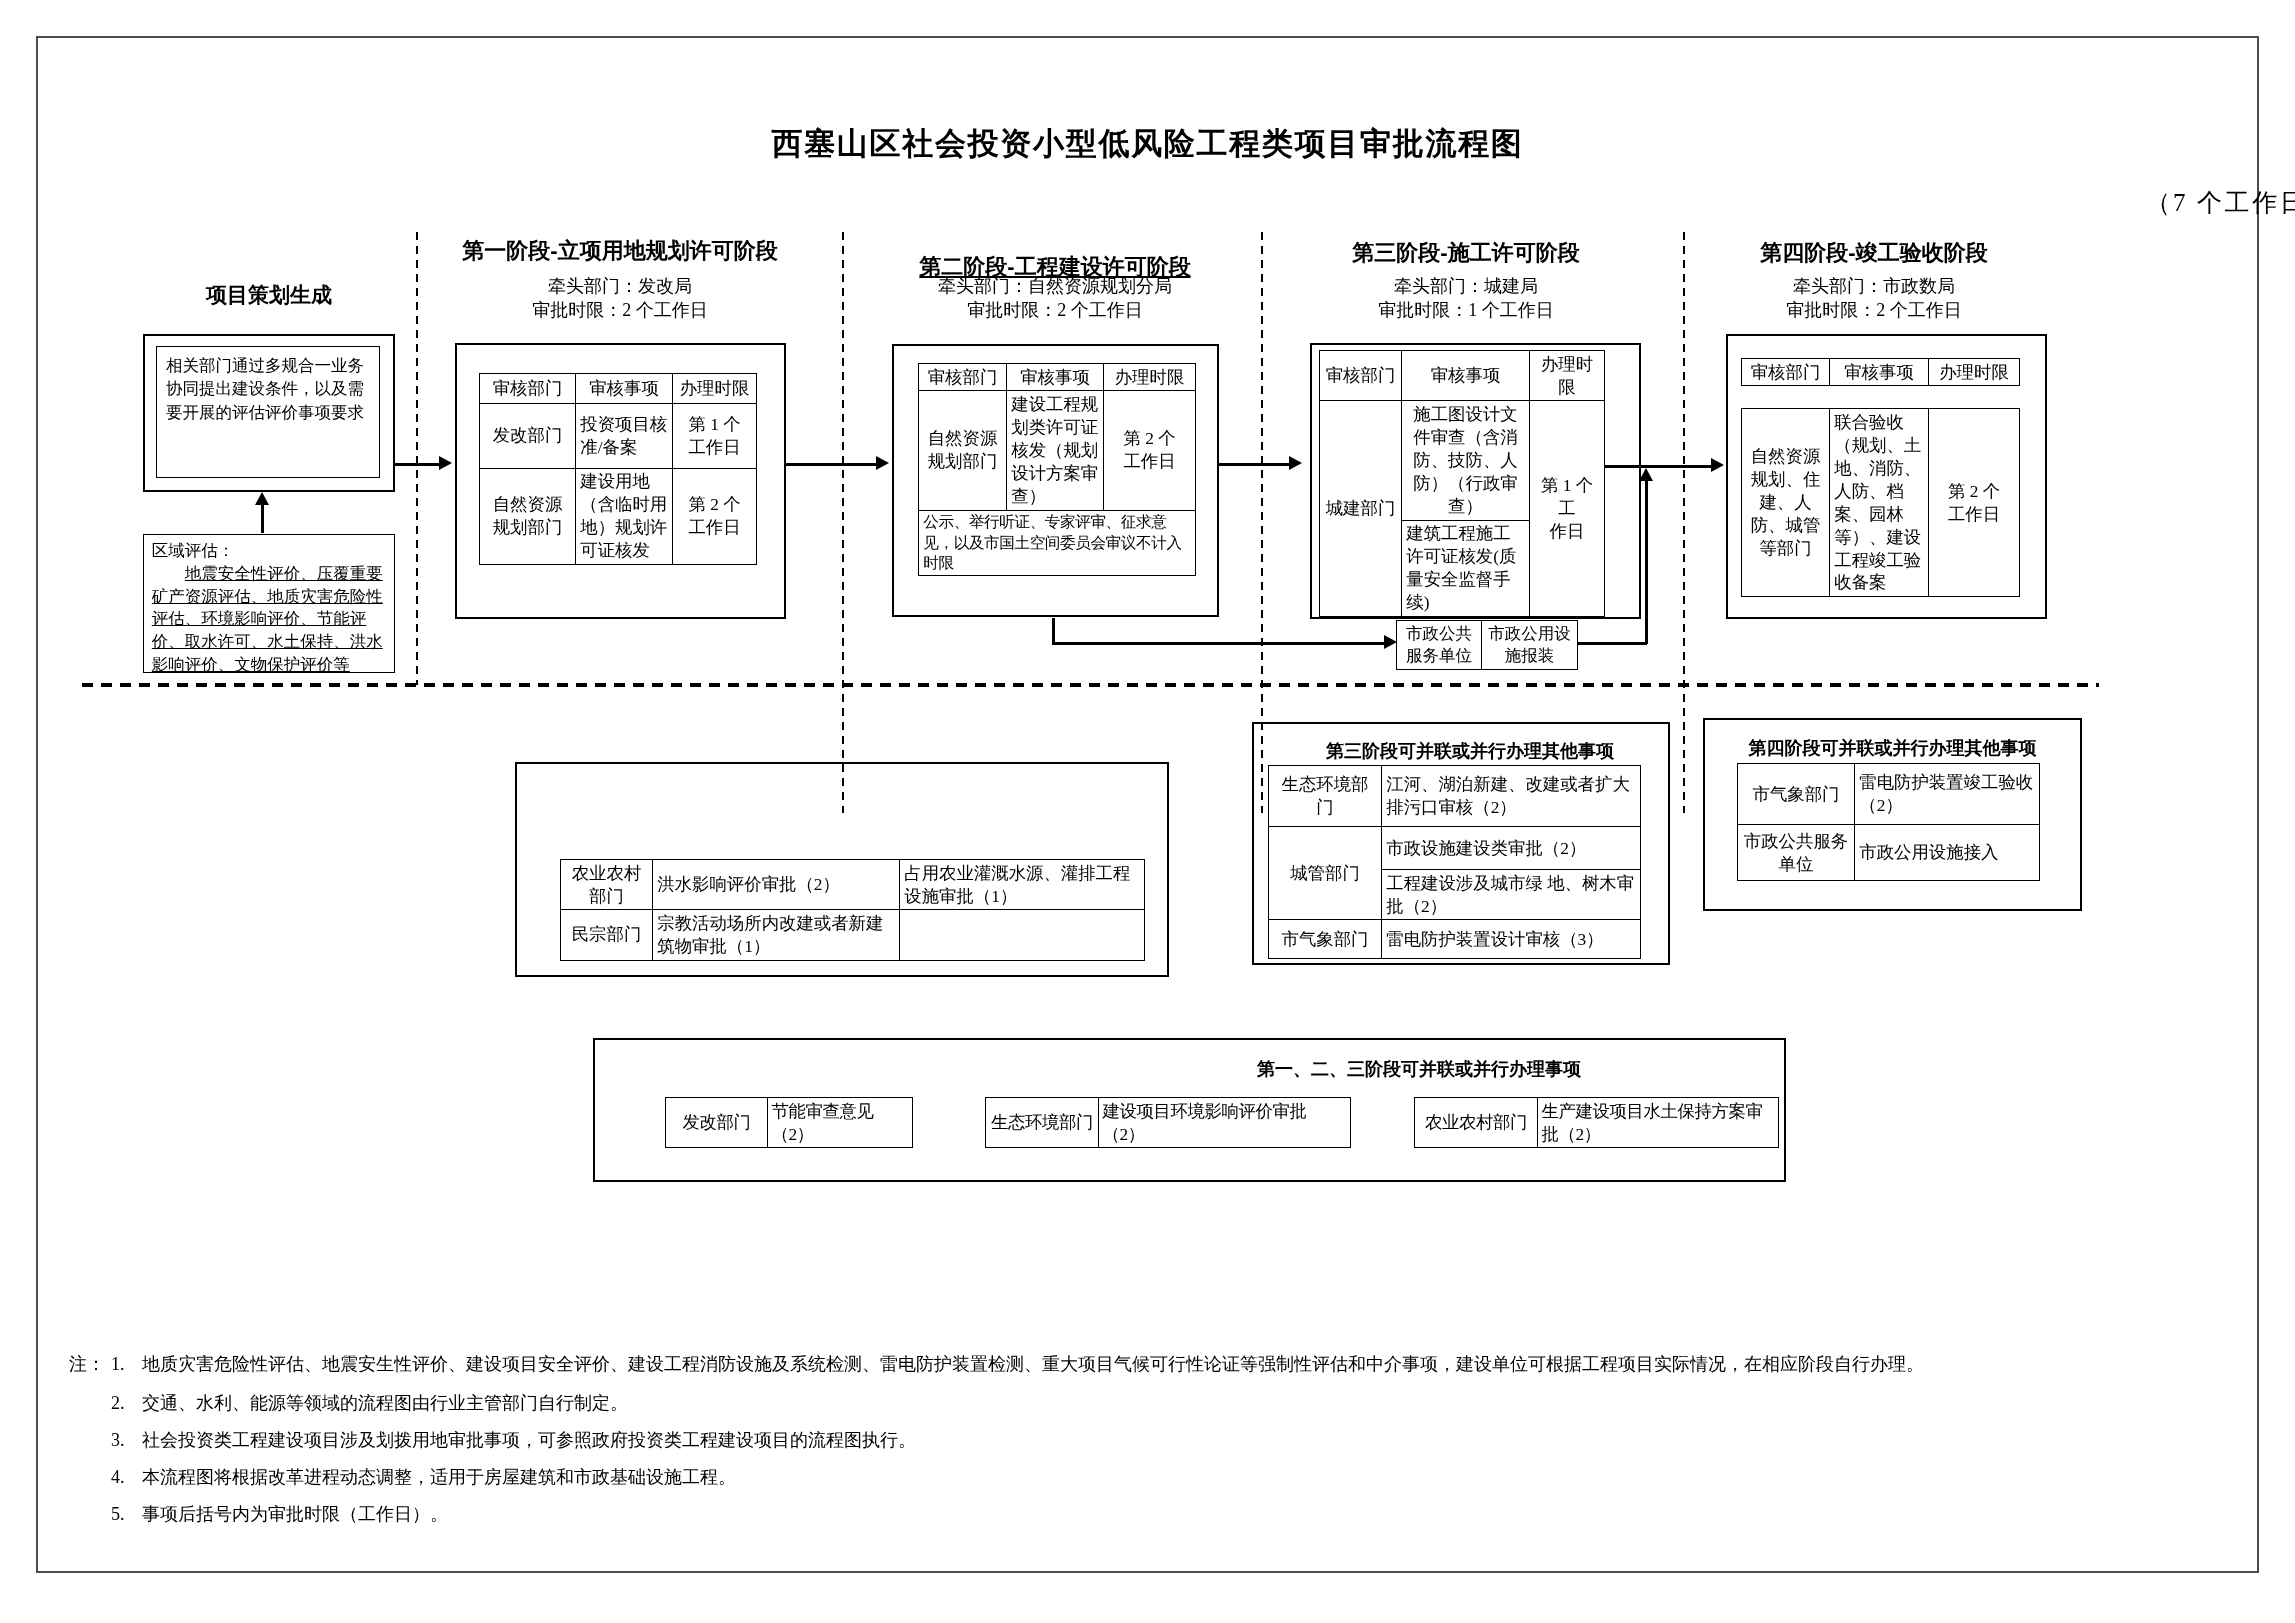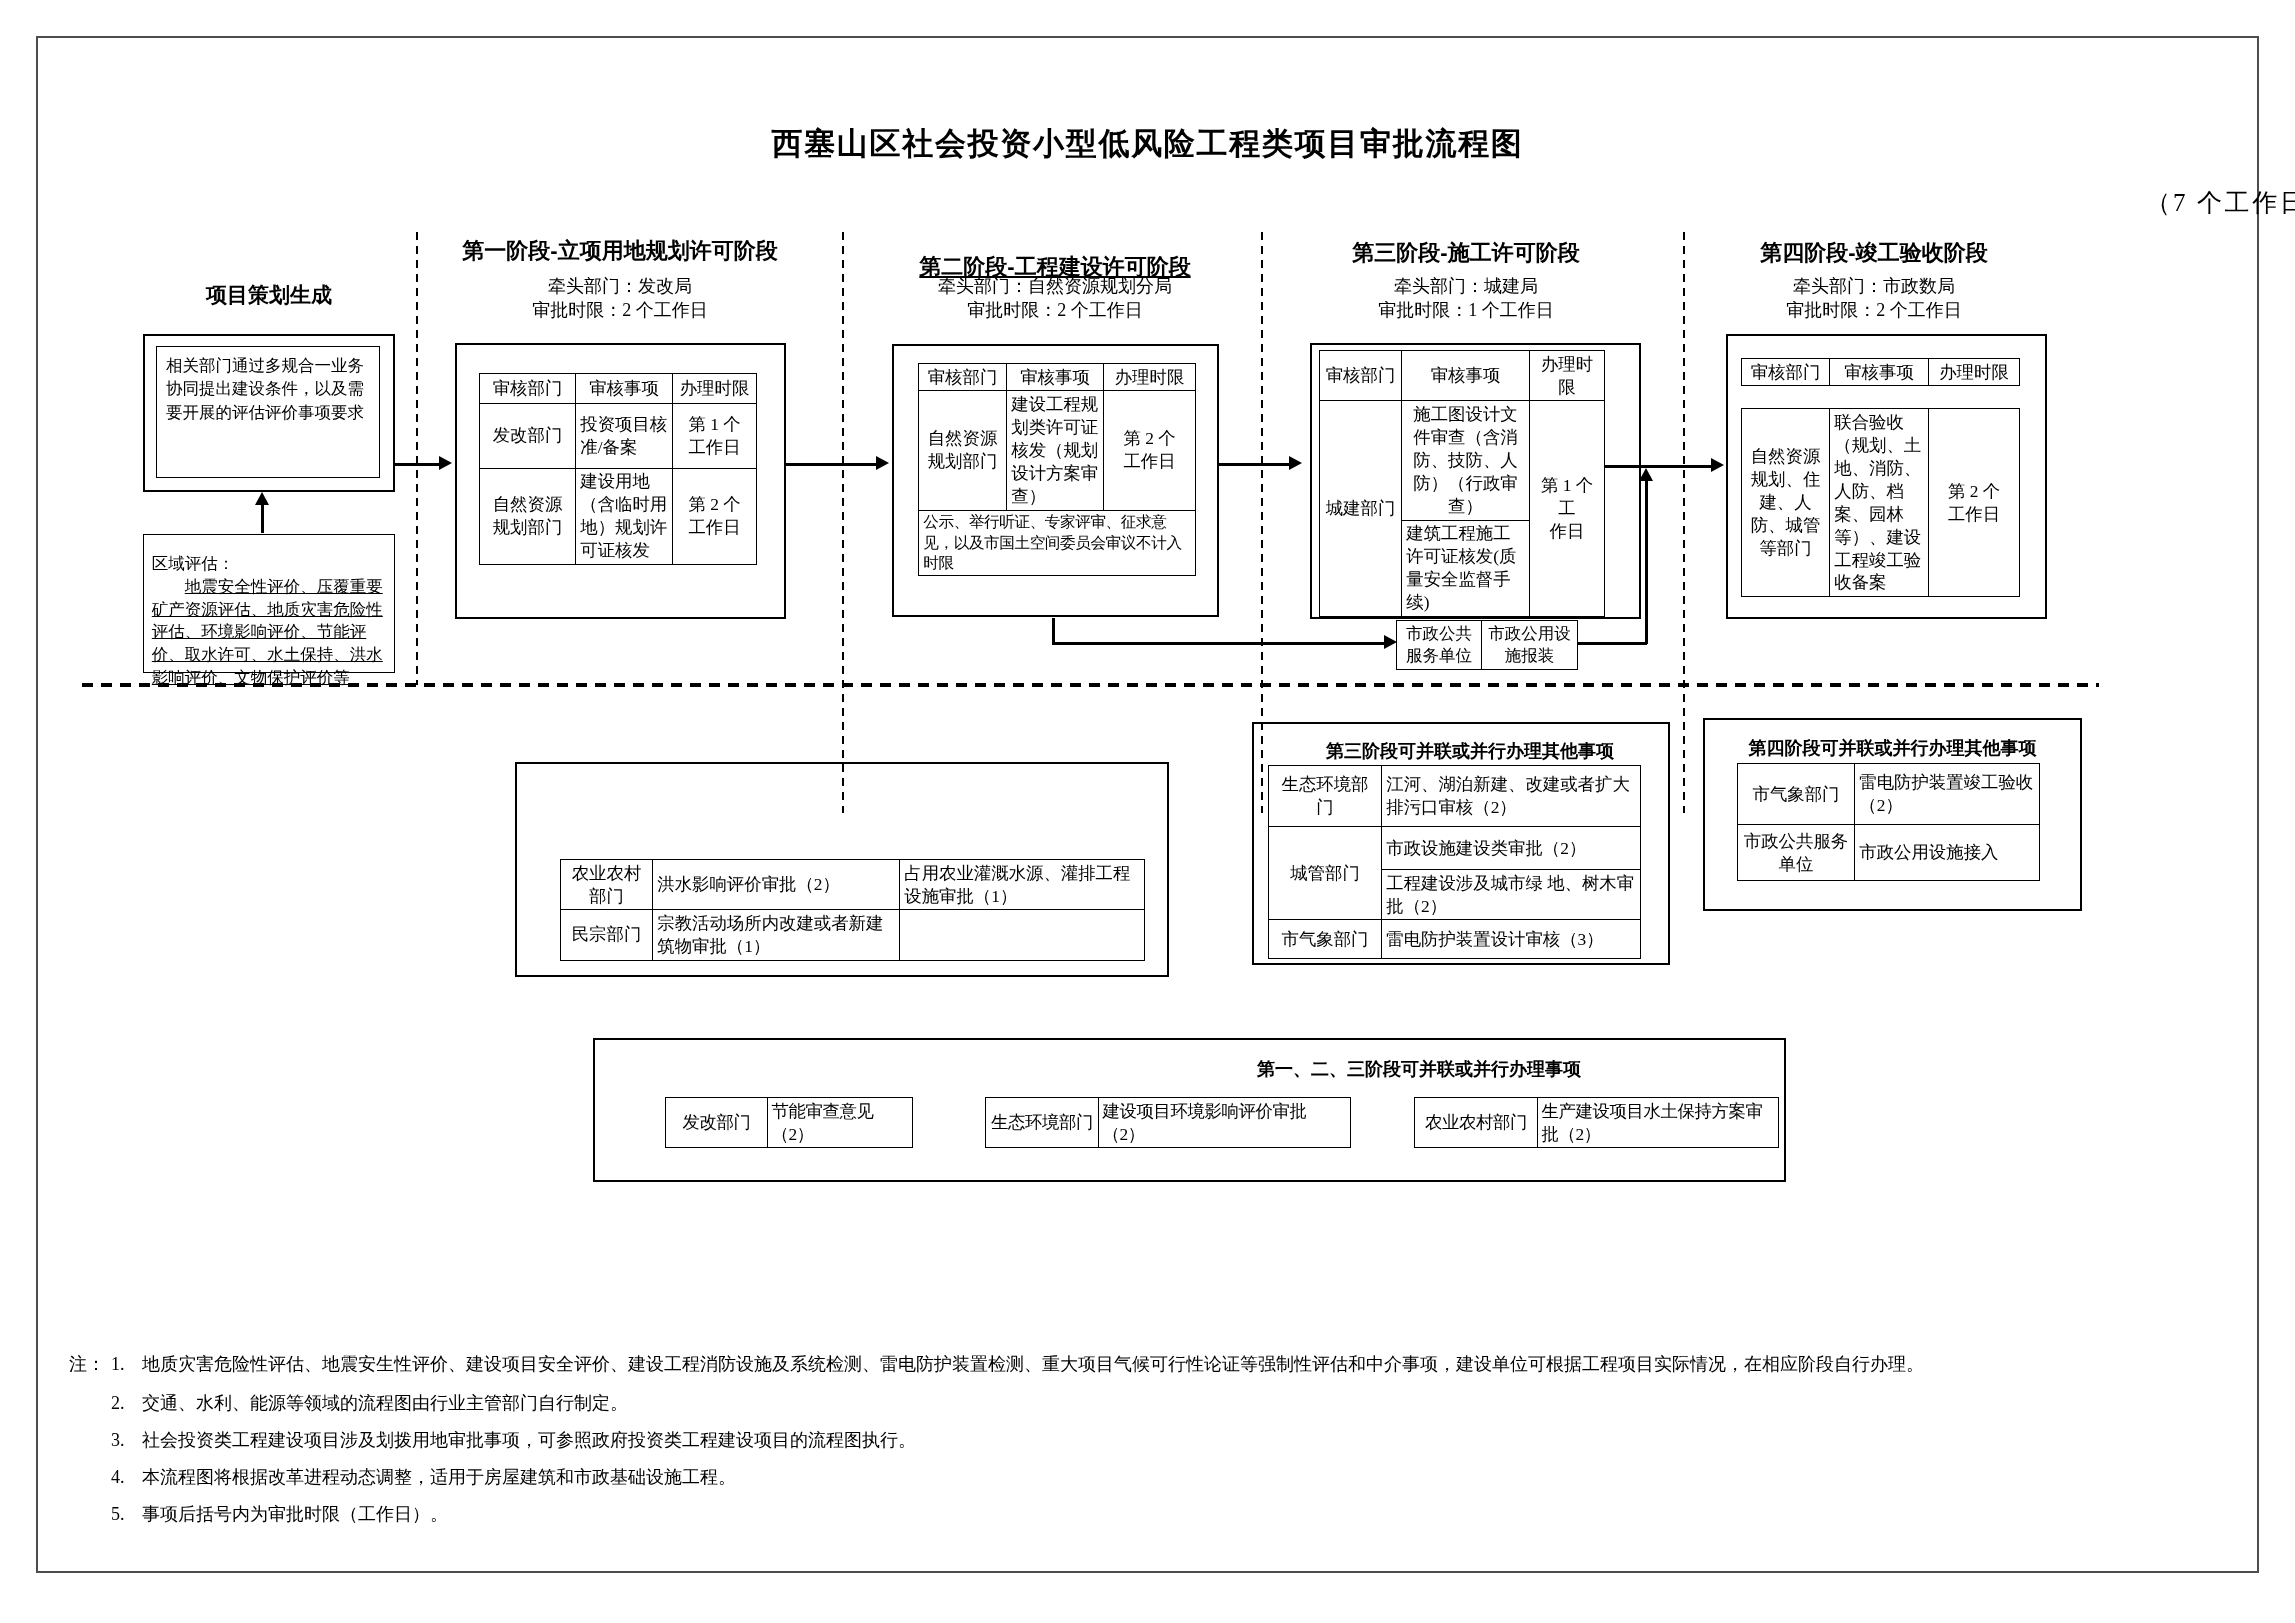--- a/index.html
+++ b/index.html
@@ -10,21 +10,21 @@
          font-family:"Liberation Sans","DejaVu Sans",sans-serif;font-weight:bold;font-size:31px;letter-spacing:1.7px;}
   .subtitle{position:absolute;left:0;top:186px;width:2295px;text-align:right;font-size:25px;letter-spacing:2.6px;padding-left:40px;}
   .stage-title{position:absolute;width:382px;text-align:center;
          font-family:"Liberation Sans","DejaVu Sans",sans-serif;font-weight:bold;font-size:22px;}
   .stage-sub{position:absolute;width:382px;text-align:center;font-size:18px;line-height:1.3;}
   .plan-label{position:absolute;left:143px;top:281px;width:252px;text-align:center;
          font-family:"Liberation Sans","DejaVu Sans",sans-serif;font-weight:bold;font-size:21px;}
   .box{position:absolute;border:2.6px solid #000;box-sizing:border-box;}
   .box2{position:absolute;border:1.7px solid #000;box-sizing:border-box;}
   .ptext{font-size:16.5px;line-height:1.45;padding:7px 8.7px;text-align:left;}
-  .rtext{font-size:16.5px;line-height:1.38;padding:5.2px 7.8px;text-align:left;margin-top:13px;}
+  .rtext{font-size:16.5px;line-height:1.38;padding:5.2px 7.8px;text-align:left;}
   .rpara{text-indent:2em;text-decoration:underline;}
   table.t{position:absolute;border-collapse:collapse;table-layout:fixed;font-size:17.4px;line-height:1.32;
          font-family:"Liberation Serif","DejaVu Serif",serif;}
   .t td{border:1.7px solid #000;text-align:center;vertical-align:middle;padding:1.7px 4.3px;overflow:hidden;}
   .t td.l{text-align:left;}
   .pre{white-space:pre-line;}
   .note-cell{font-size:15.6px;letter-spacing:-0.4px;line-height:1.3;}
   .mini{font-size:14.7px;letter-spacing:-0.4px;}
   .mini td{padding:1.7px 3.5px;}
   .flow-h{position:absolute;height:2.6px;background:#000;}

